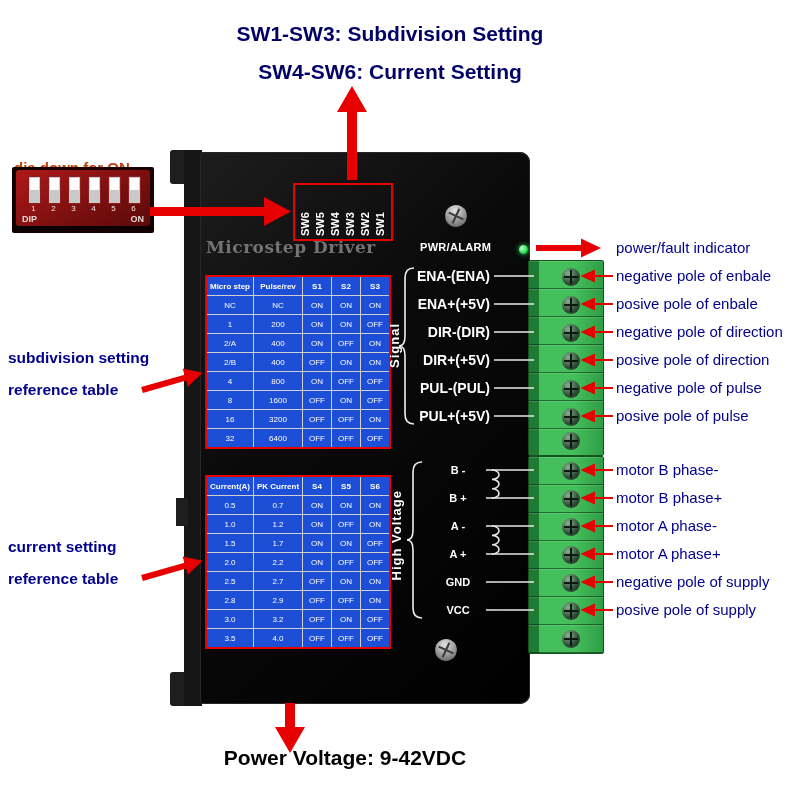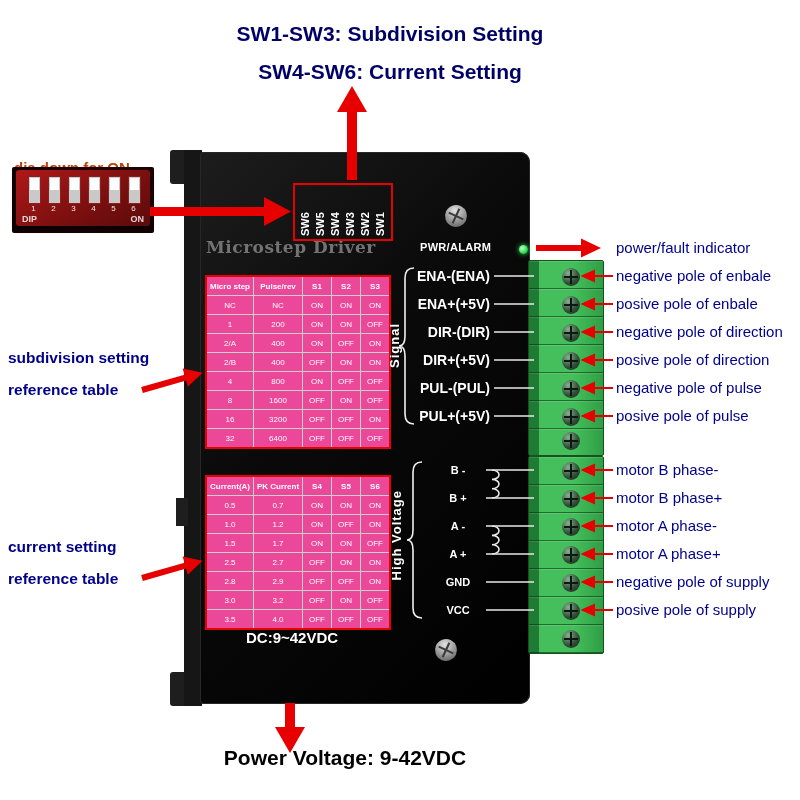--- a/index.html
+++ b/index.html
@@ -42,21 +42,21 @@
   .led { position:absolute; left:519px; top:245px; width:9px; height:9px; border-radius:50%;
          background:radial-gradient(circle at 35% 35%, #c9ffd4, #2ee256 55%, #0c8f2c); box-shadow:0 0 5px #2ee256; }
   .pscrew { position:absolute; width:22px; height:22px; border-radius:50%; transform:rotate(25deg);
             background:radial-gradient(circle at 35% 30%, #e2e2e2, #909090 55%, #4a4a4a); }
   .pscrew::before, .pscrew::after { content:""; position:absolute; background:#3a3a3a; }
   .pscrew::before { left:3px; right:3px; top:50%; height:2px; margin-top:-1px; }
   .pscrew::after  { top:3px; bottom:3px; left:50%; width:2px; margin-left:-1px; }
   .dc { position:absolute; left:246px; top:629px; color:#fff; font-size:15px; font-weight:bold; }
 
   
-  table.reftable { position:absolute; border-collapse:collapse; background:#ec4899;
+  table.reftable { position:absolute; border-collapse:collapse; background:#1d4ed8;
                    border:2px solid #e60000; table-layout:fixed; }
   table.reftable th, table.reftable td { border:1px solid #cfcfcf; color:#fff; text-align:center;
                    padding:0; height:18px; font-size:8px; overflow:hidden; }
   table.reftable th { font-weight:bold; }
   table.reftable .c0 { width:46px; } table.reftable .c1 { width:48px; }
   table.reftable .cs { width:28px; }
   table.sub { left:205px; top:275px; }
   table.cur { left:205px; top:475px; }
 
   
@@ -238,20 +238,27 @@
           <td class="c1">1.2</td>
           <td class="cs">ON</td>
           <td class="cs">OFF</td>
           <td class="cs">ON</td>
         </tr>
         <tr>
           <td class="c0">1.5</td>
           <td class="c1">1.7</td>
           <td class="cs">ON</td>
           <td class="cs">ON</td>
+          <td class="cs">OFF</td>
+        </tr>
+        <tr>
+          <td class="c0">2.0</td>
+          <td class="c1">2.2</td>
+          <td class="cs">ON</td>
+          <td class="cs">OFF</td>
           <td class="cs">OFF</td>
         </tr>
         <tr>
           <td class="c0">2.5</td>
           <td class="c1">2.7</td>
           <td class="cs">OFF</td>
           <td class="cs">ON</td>
           <td class="cs">ON</td>
         </tr>
         <tr>

